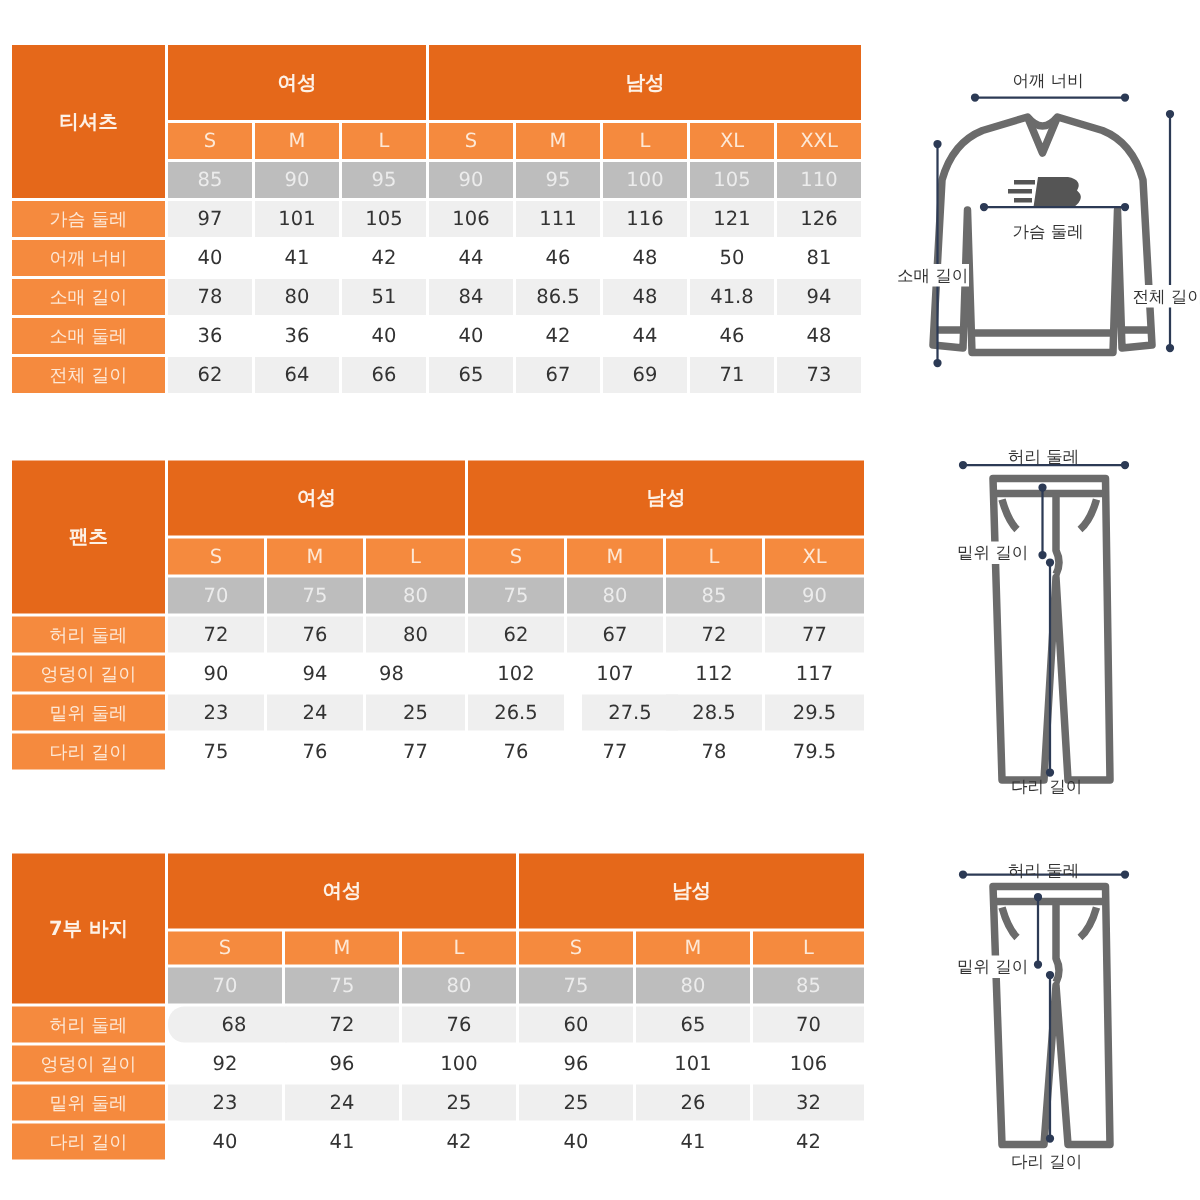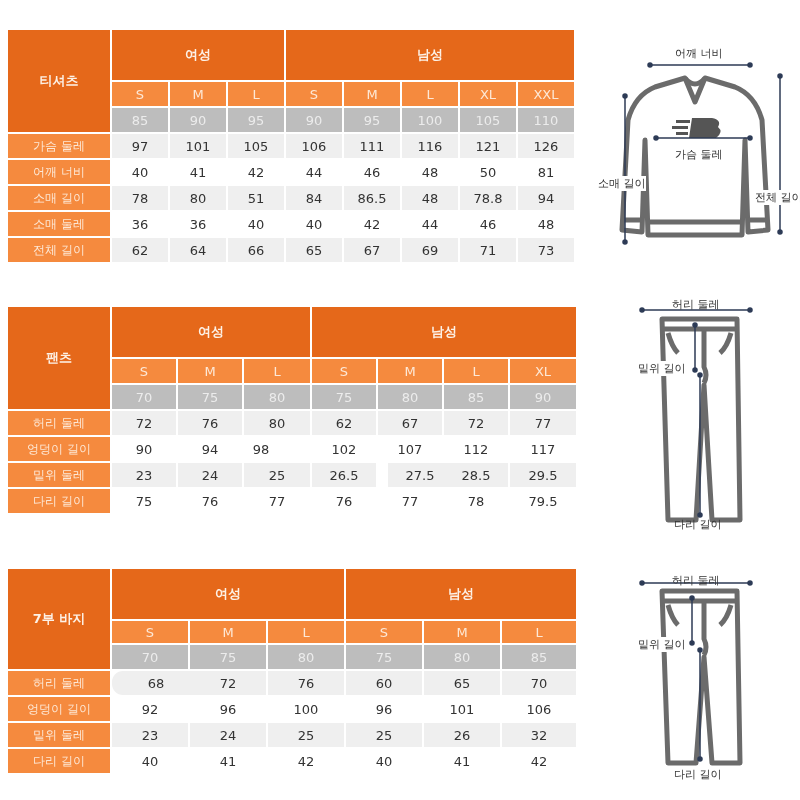--- a/index.html
+++ b/index.html
@@ -59,21 +59,21 @@
       <div class="cell even" style="left: 402px; top: 160px; width: 56px; height: 24px;">48</div>
       <div class="cell even" style="left: 460px; top: 160px; width: 56px; height: 24px;">50</div>
       <div class="cell even" style="left: 518px; top: 160px; width: 56px; height: 24px;">81</div>
       <div class="cell lbl" style="left: 8px; top: 186px; width: 102px; height: 24px;">소매 길이</div>
       <div class="cell odd" style="left: 112px; top: 186px; width: 56px; height: 24px;">78</div>
       <div class="cell odd" style="left: 170px; top: 186px; width: 56px; height: 24px;">80</div>
       <div class="cell odd" style="left: 228px; top: 186px; width: 56px; height: 24px;">51</div>
       <div class="cell odd" style="left: 286px; top: 186px; width: 56px; height: 24px;">84</div>
       <div class="cell odd" style="left: 344px; top: 186px; width: 56px; height: 24px;">86.5</div>
       <div class="cell odd" style="left: 402px; top: 186px; width: 56px; height: 24px;">48</div>
-      <div class="cell odd" style="left: 460px; top: 186px; width: 56px; height: 24px;">78.8</div>
+      <div class="cell odd" style="left: 460px; top: 186px; width: 56px; height: 24px;">41.8</div>
       <div class="cell odd" style="left: 518px; top: 186px; width: 56px; height: 24px;">94</div>
       <div class="cell lbl" style="left: 8px; top: 212px; width: 102px; height: 24px;">소매 둘레</div>
       <div class="cell even" style="left: 112px; top: 212px; width: 56px; height: 24px;">36</div>
       <div class="cell even" style="left: 170px; top: 212px; width: 56px; height: 24px;">36</div>
       <div class="cell even" style="left: 228px; top: 212px; width: 56px; height: 24px;">40</div>
       <div class="cell even" style="left: 286px; top: 212px; width: 56px; height: 24px;">40</div>
       <div class="cell even" style="left: 344px; top: 212px; width: 56px; height: 24px;">42</div>
       <div class="cell even" style="left: 402px; top: 212px; width: 56px; height: 24px;">44</div>
       <div class="cell even" style="left: 460px; top: 212px; width: 56px; height: 24px;">46</div>
       <div class="cell even" style="left: 518px; top: 212px; width: 56px; height: 24px;">48</div>

